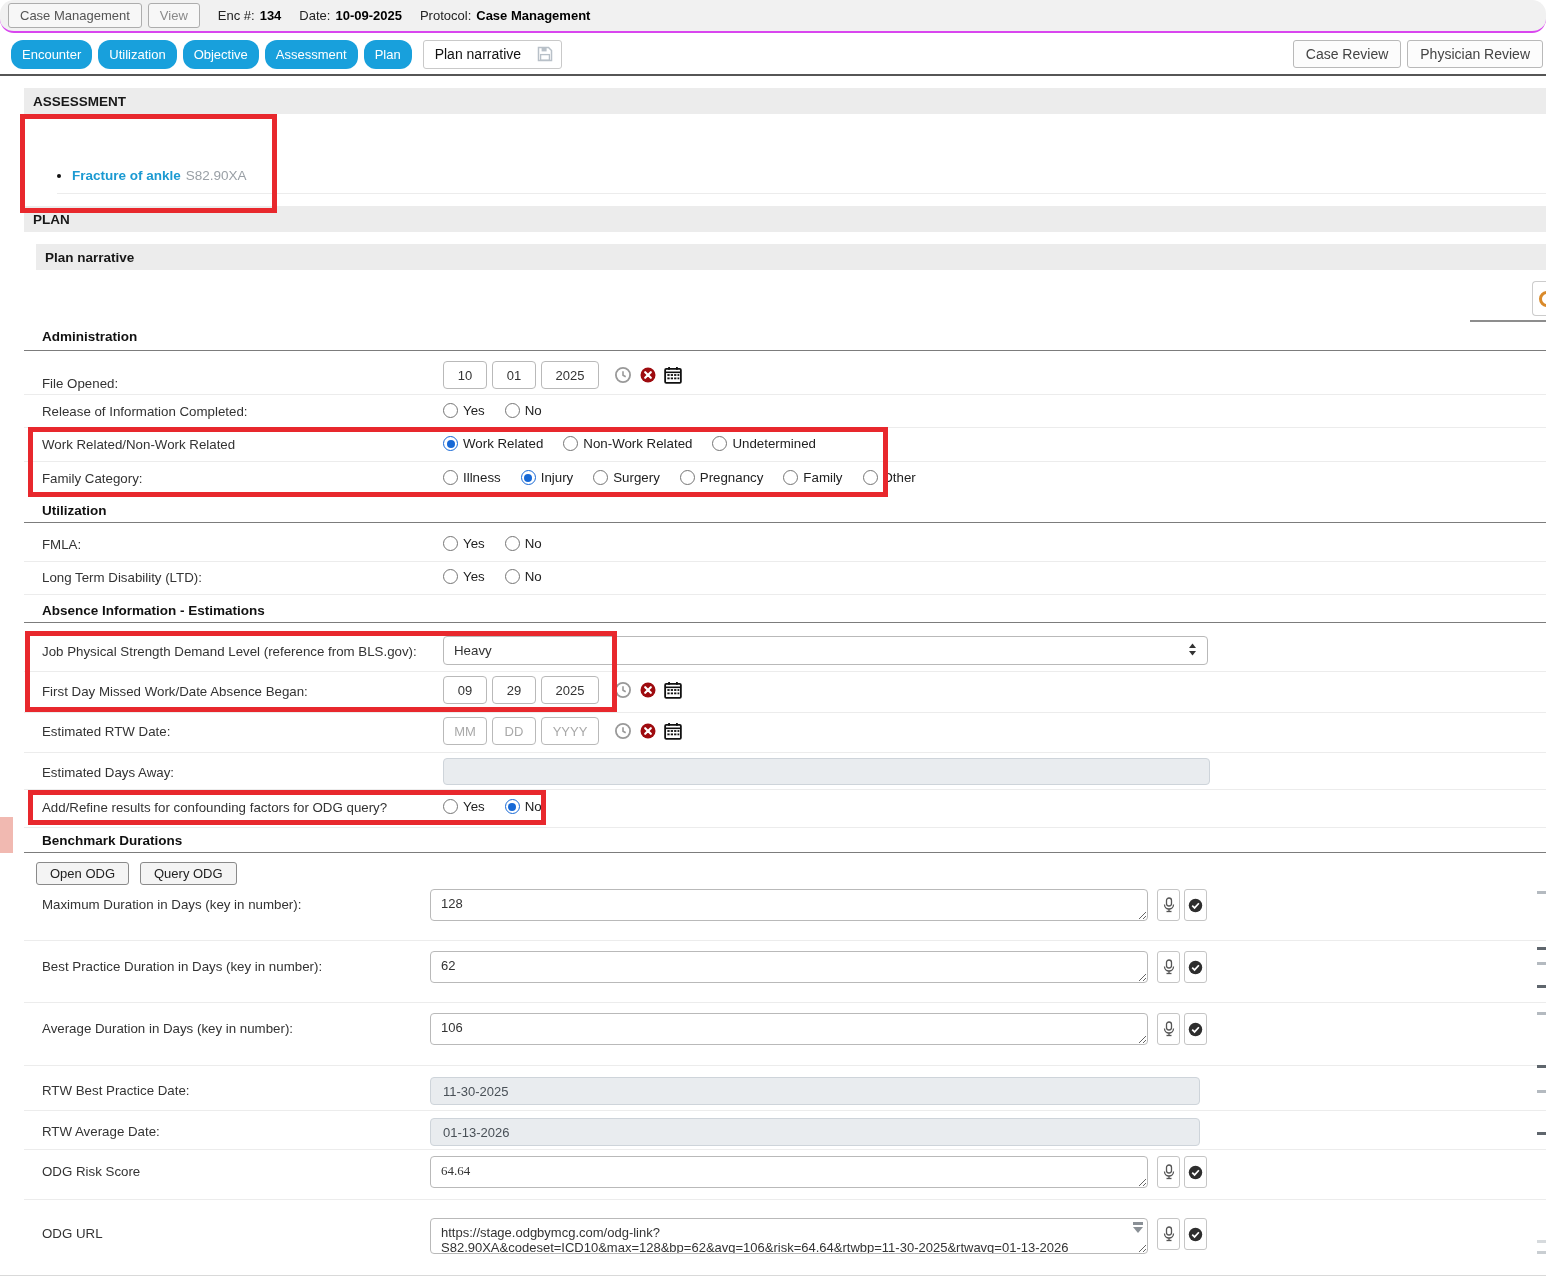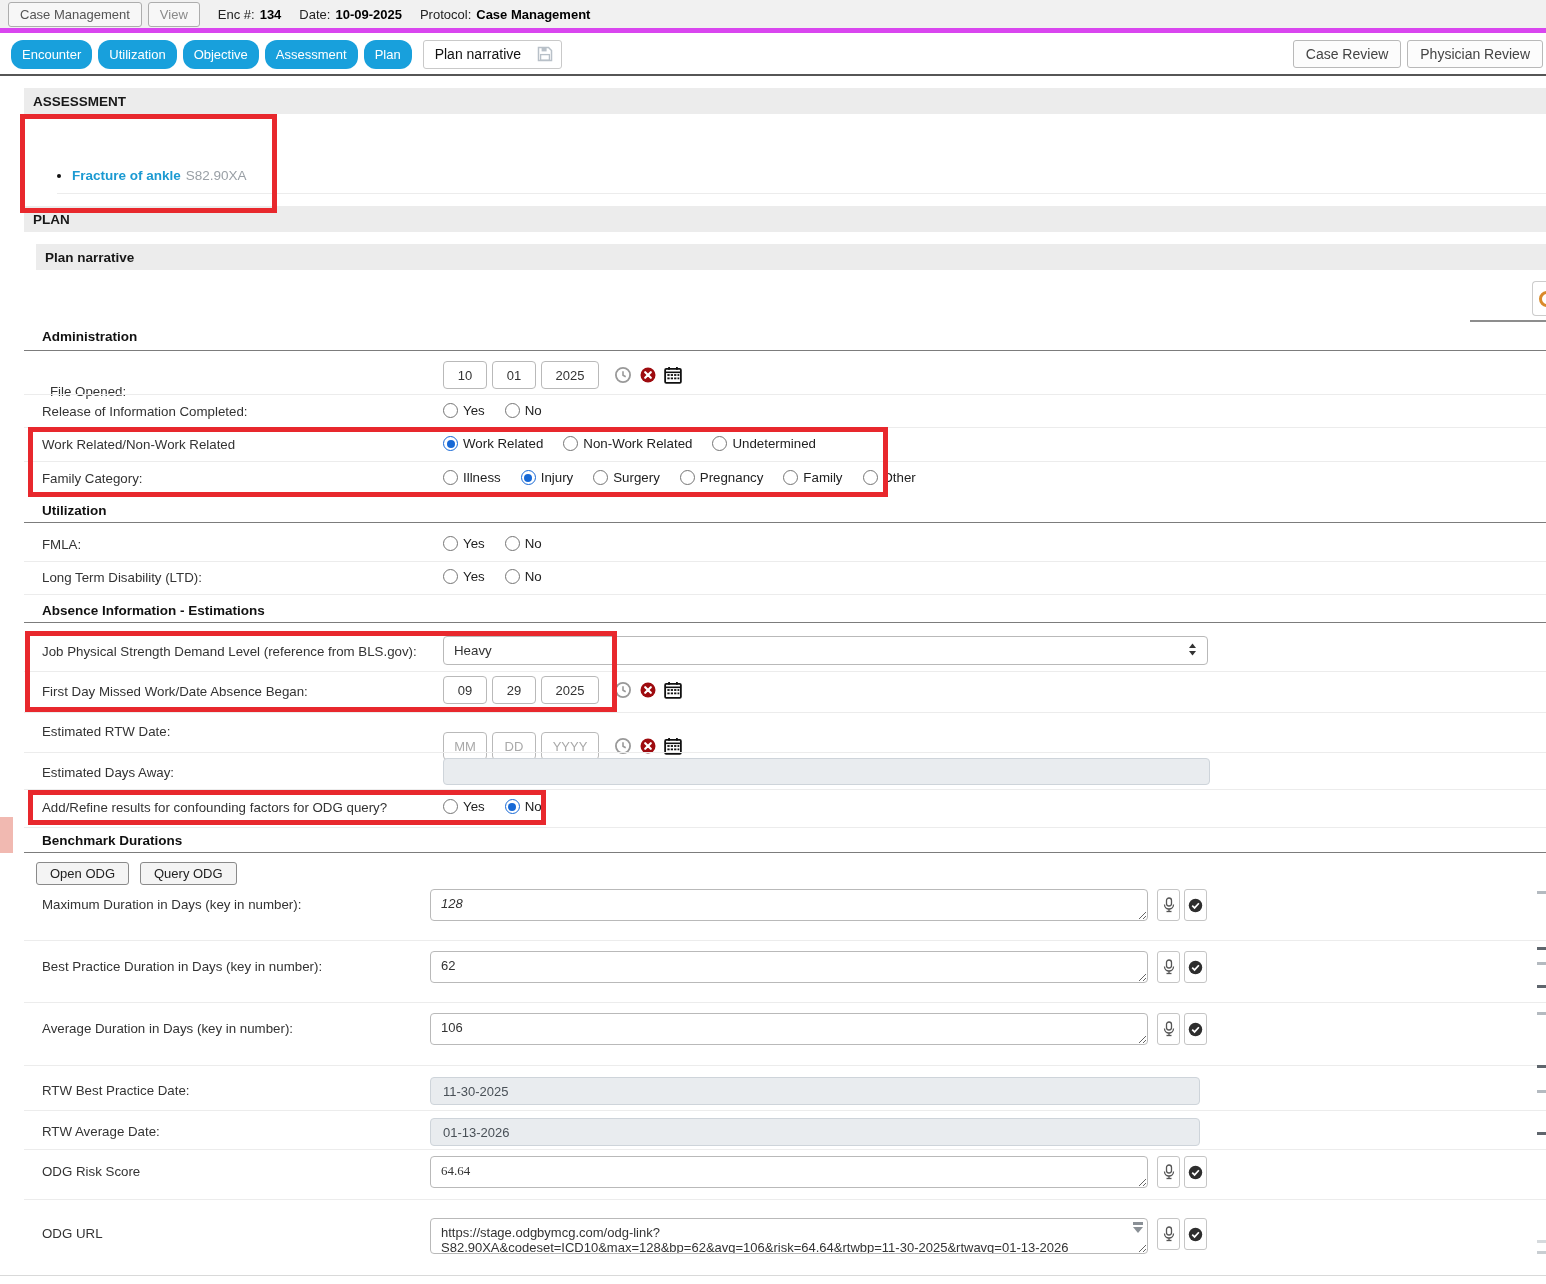--- a/index.html
+++ b/index.html
@@ -2,21 +2,21 @@
 <html><head>
 <meta charset="utf-8">
 <style>
   * { margin:0; padding:0; box-sizing:border-box; }
   html,body { background:#fff; }
   body { font-family:"Liberation Sans", sans-serif; color:#333; }
   .page { position:relative; width:1546px; height:1284px; overflow:hidden; background:#fff; }
 
   
   .topbar { position:absolute; left:0; top:0; width:1546px; height:33px; background:#f1f1f1;
-            border-bottom:5px solid #d946ef; display:flex; align-items:center; padding-left:8px; gap:6px; font-size:13px; }
+            border-bottom:2px solid #d946ef; display:flex; align-items:center; padding-left:8px; gap:6px; font-size:13px;border-radius:14px; }
   .tbtn { height:25px; padding:0 11px; border:1px solid #adadad; border-radius:3px; background:#f7f7f7;
           color:#555; display:flex; align-items:center; font-size:13px; }
   .tbtn.dim { color:#8a8a8a; }
   .meta { display:flex; align-items:center; gap:5px; margin-left:12px; color:#222; }
   .meta b { color:#000; }
 
   
   .tabrow { position:absolute; left:0; top:34px; width:1546px; height:42px; background:#fff;
             border-bottom:2px solid #565656; display:flex; align-items:center; padding-left:11px; gap:6px; }
   .btab { height:29px; padding:0 11px; background:#18a0dc; color:#fff; border-radius:12px;
@@ -140,21 +140,21 @@
   <div class="gbar" style="left:36px; width:1510px; top:244px;">Plan narrative</div>
 
   <div class="pbtn">
     <span class="oc"></span>
   </div>
   <div class="sep" style="left:1470px; top:320px; border-top:2px solid #8d8d8d;"></div>
 
   <div class="shead" style="top:329px;">Administration</div>
   <div class="hline" style="top:350px;"></div>
 
-  <div class="lbl" style="top:384px;margin-left:8px;">File Opened:</div>
+  <div class="lbl" style="top:376px;">File Opened:</div>
   <div class="ctl" style="top:361px;">
     <input class="di" value="10" style="">
     <input class="di" value="01" style="">
     <input class="di yr" value="2025" style="">
     <span class="icnb first">
       <svg width="18" height="18" viewBox="0 0 16 16">
           <circle cx="8" cy="8" r="6.3" fill="none" stroke="#999" stroke-width="1.6"></circle>
           <path d="M8 4.6V8.2L10.4 9.6" fill="none" stroke="#999" stroke-width="1.4"></path>
         </svg>
     </span>
@@ -317,21 +317,21 @@
           <rect x="6" y="10.2" width="2" height="1.6" fill="#111"></rect>
           <rect x="9" y="10.2" width="2" height="1.6" fill="#111"></rect>
           <rect x="12" y="10.2" width="1.6" height="1.6" fill="#111"></rect>
         </svg>
     </span>
   </div>
   <div class="rbox" style="left:25px; top:631px; width:592px; height:81px;"></div>
   <div class="sep" style="top:712px;"></div>
 
   <div class="lbl" style="top:724px;">Estimated RTW Date:</div>
-  <div class="ctl" style="top:732px;">
+  <div class="ctl" style="top:717px;">
     <input class="di" placeholder="MM" style="">
     <input class="di" placeholder="DD" style="">
     <input class="di yr" placeholder="YYYY" style="">
     <span class="icnb first">
       <svg width="18" height="18" viewBox="0 0 16 16">
           <circle cx="8" cy="8" r="6.3" fill="none" stroke="#999" stroke-width="1.6"></circle>
           <path d="M8 4.6V8.2L10.4 9.6" fill="none" stroke="#999" stroke-width="1.4"></path>
         </svg>
     </span>
     <span class="icnb">
@@ -376,21 +376,21 @@
   </div>
   <div class="rbox" style="left:28px; top:790px; width:518px; height:35px;"></div>
   <div class="sep" style="top:827px;"></div>
 
   <div class="shead" style="top:833px;">Benchmark Durations</div>
   <div class="hline" style="top:852px;"></div>
   <div class="odgbtn" style="left:36px; top:862px;">Open ODG</div>
   <div class="odgbtn" style="left:140px; top:862px;">Query ODG</div>
 
   <div class="lbl" style="top:897px;">Maximum Duration in Days (key in number):</div>
-  <textarea class="ta" style="top: 889px; font-style: italic;">128</textarea>
+  <textarea class="ta" style="top: 889px;">128</textarea>
   <div class="sbtn" style="left:1157px; top:889px;">
     <svg width="12" height="16" viewBox="0 0 12 16">
         <rect x="3.5" y="1" width="5" height="8" rx="2.5" fill="none" stroke="#555" stroke-width="1.3"></rect>
         <path d="M1.5 7.5a4.5 4.5 0 0 0 9 0" fill="none" stroke="#555" stroke-width="1.3"></path>
         <line x1="6" y1="12" x2="6" y2="14.5" stroke="#555" stroke-width="1.3"></line>
         <line x1="3.5" y1="14.5" x2="8.5" y2="14.5" stroke="#555" stroke-width="1.3"></line>
       </svg>
   </div>
   <div class="sbtn" style="left:1184px; top:889px;">
     <svg width="15" height="15" viewBox="0 0 16 16">

